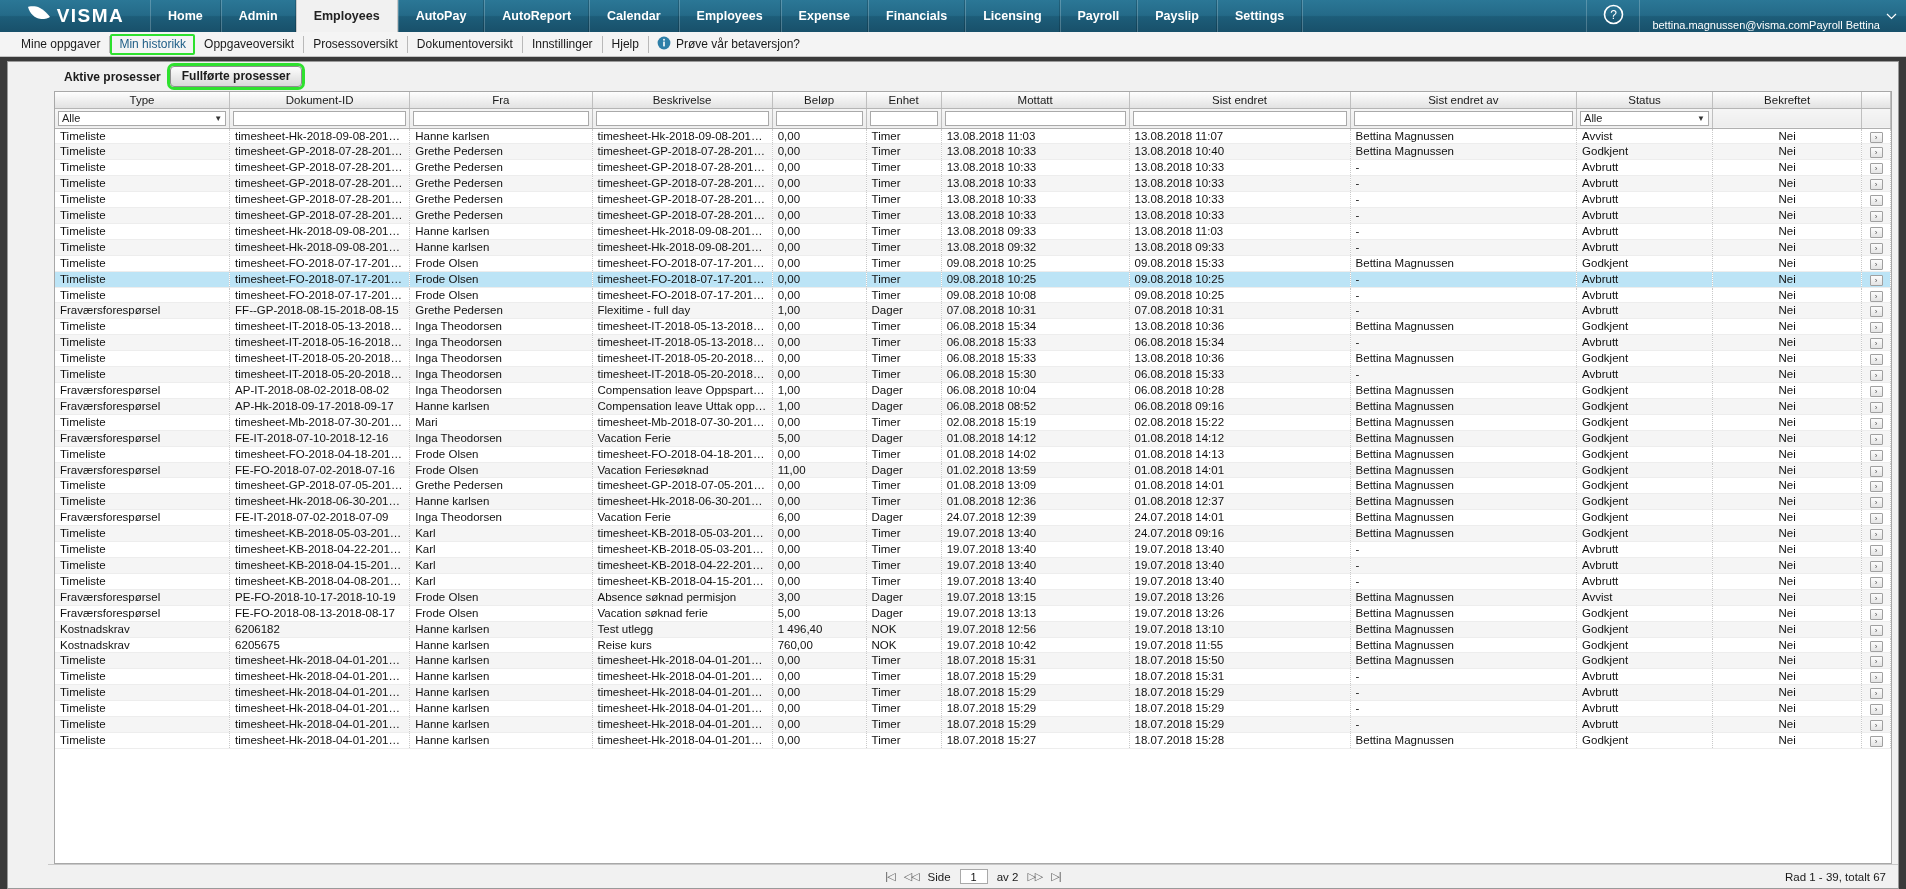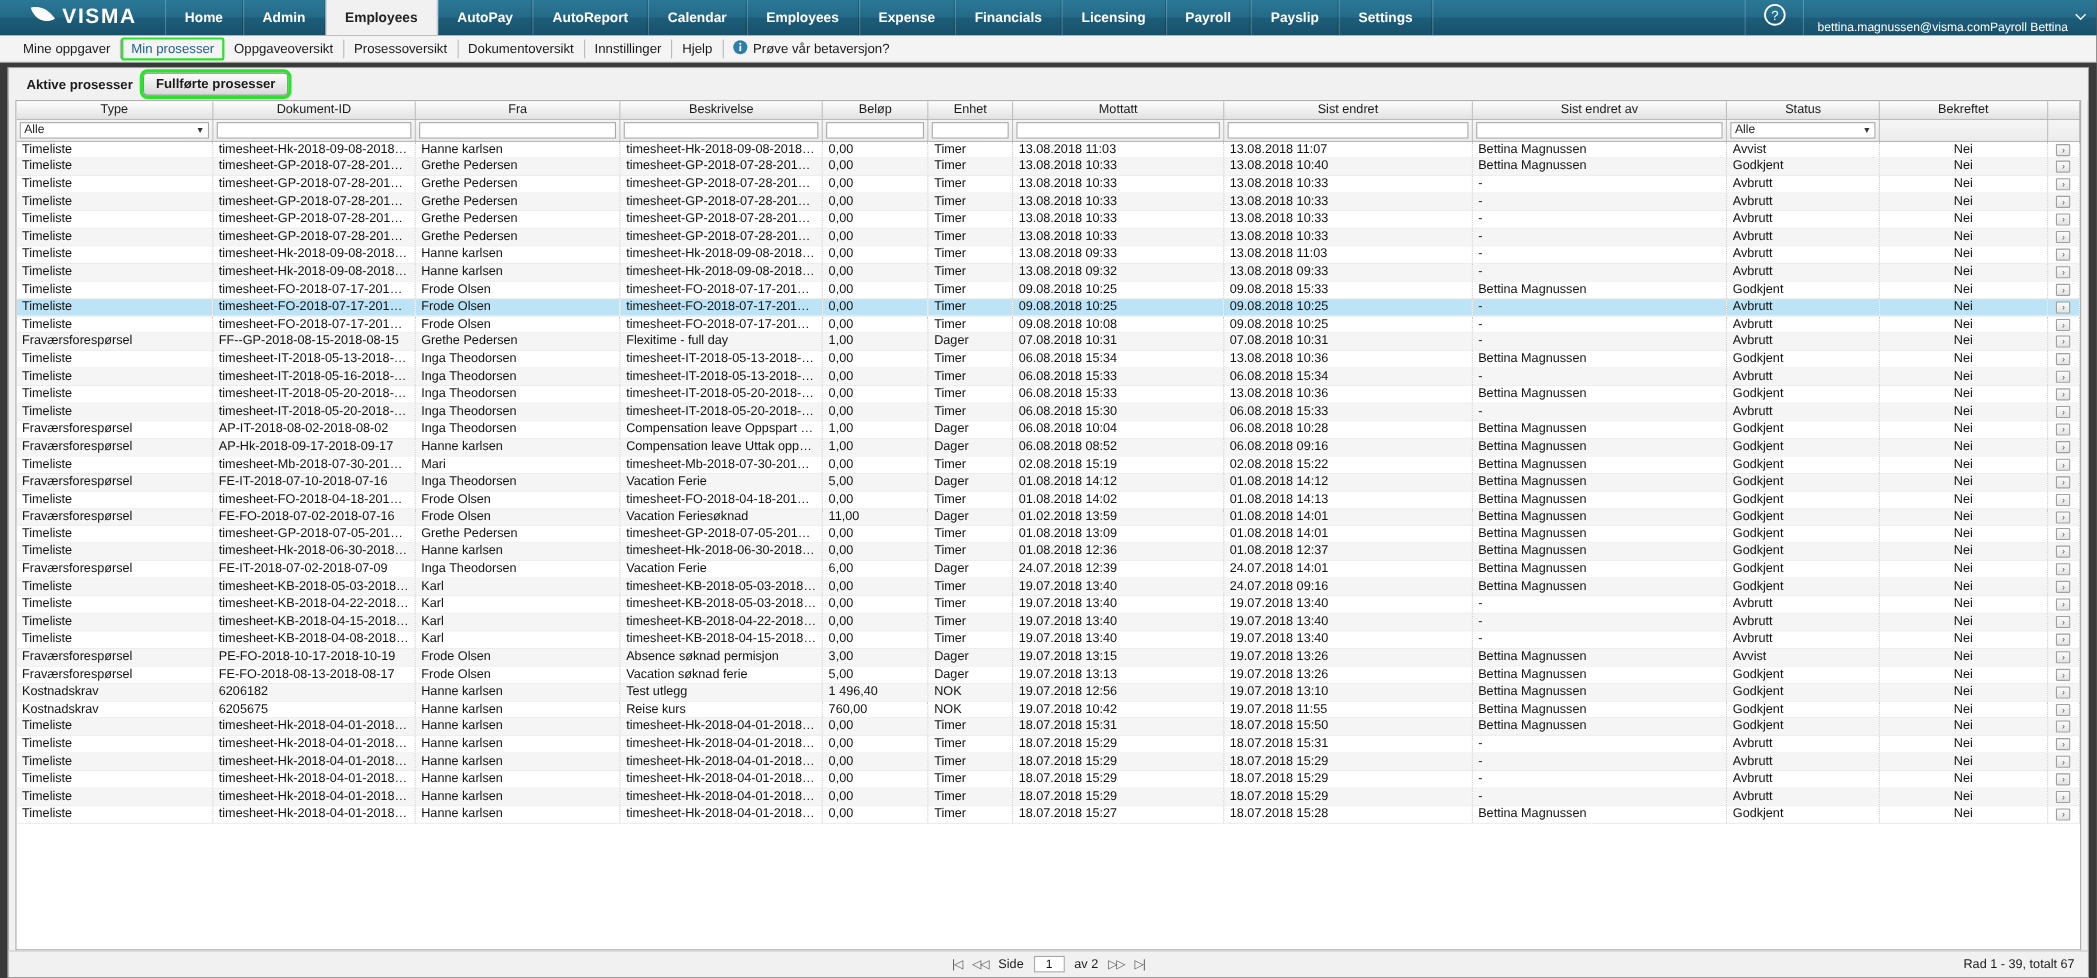--- a/index.html
+++ b/index.html
@@ -102,21 +102,21 @@
   #page {
     background: #3a3a3a;
     padding: 4px 0 0 0;
     height: calc(889px - 57px);
   }
   #panel {
     margin: 0 7px;
     background: #f1f1f1;
     border: 1px solid #9a9a9a;
     height: 100%;
-    display: flex; flex-direction: column;
+    display: flex; flex-direction: column; padding-left: 40px;
   }
 
   
   #proc-row {
     height: 29px;
     display: flex; align-items: center;
     padding-left: 16px;
     gap: 9px;
     background: #f1f1f1;
     flex: 0 0 auto;
@@ -304,21 +304,21 @@
     <span class="caret">
       <svg width="11" height="7" viewBox="0 0 11 7">
           <path d="M1,1 L5.5,5.5 L10,1" fill="none" stroke="#ffffff" stroke-width="1.2"></path>
         </svg>
     </span>
   </div>
 </div>
 
 <div id="subnav">
   <div class="subitem"><span>Mine oppgaver</span></div>
-  <div class="subitem highlighted"><span>Min prosesser</span></div>
+  <div class="subitem highlighted"><span>Min historikk</span></div>
   <div class="subitem"><span>Oppgaveoversikt</span></div>
   <div class="subitem"><span>Prosessoversikt</span></div>
   <div class="subitem"><span>Dokumentoversikt</span></div>
   <div class="subitem"><span>Innstillinger</span></div>
   <div class="subitem"><span>Hjelp</span></div>
   <div id="beta-wrap">
     <span>
       <svg width="14" height="14" viewBox="0 0 14 14">
         <circle cx="7" cy="7" r="6.4" fill="#2e7fa8"></circle>
         <circle cx="7" cy="3.8" r="0.95" fill="#ffffff"></circle>
@@ -655,21 +655,21 @@
               <td>Timer</td>
               <td>02.08.2018 15:19</td>
               <td>02.08.2018 15:22</td>
               <td>Bettina Magnussen</td>
               <td>Godkjent</td>
               <td class="ctr">Nei</td>
               <td class="act"><span class="act-btn">›</span></td>
             </tr>
             <tr class="data-row alt">
               <td>Fraværsforespørsel</td>
-              <td>FE-IT-2018-07-10-2018-07-16</td>
+              <td>FE-IT-2018-07-10-2018-12-16</td>
               <td>Inga Theodorsen</td>
               <td>Vacation Ferie</td>
               <td class="num">5,00</td>
               <td>Dager</td>
               <td>01.08.2018 14:12</td>
               <td>01.08.2018 14:12</td>
               <td>Bettina Magnussen</td>
               <td>Godkjent</td>
               <td class="ctr">Nei</td>
               <td class="act"><span class="act-btn">›</span></td>

